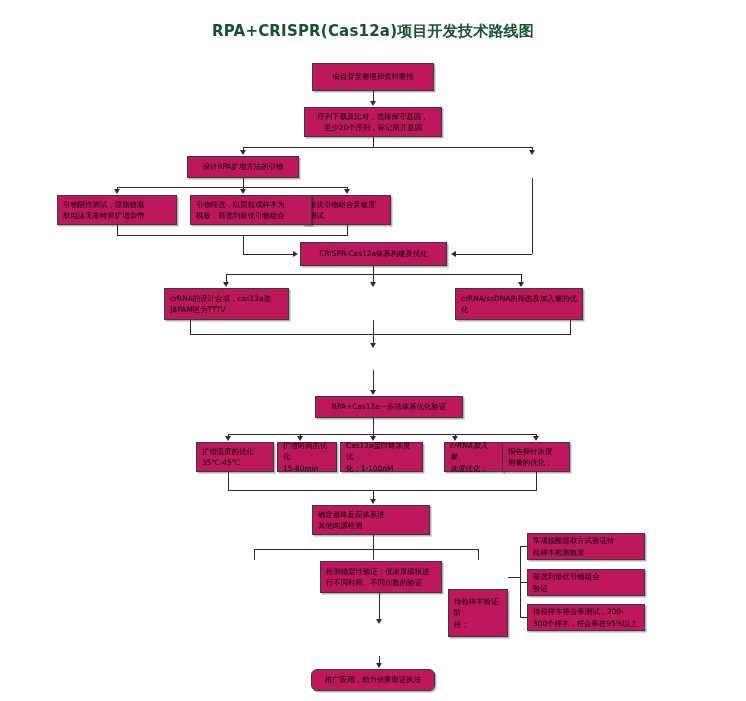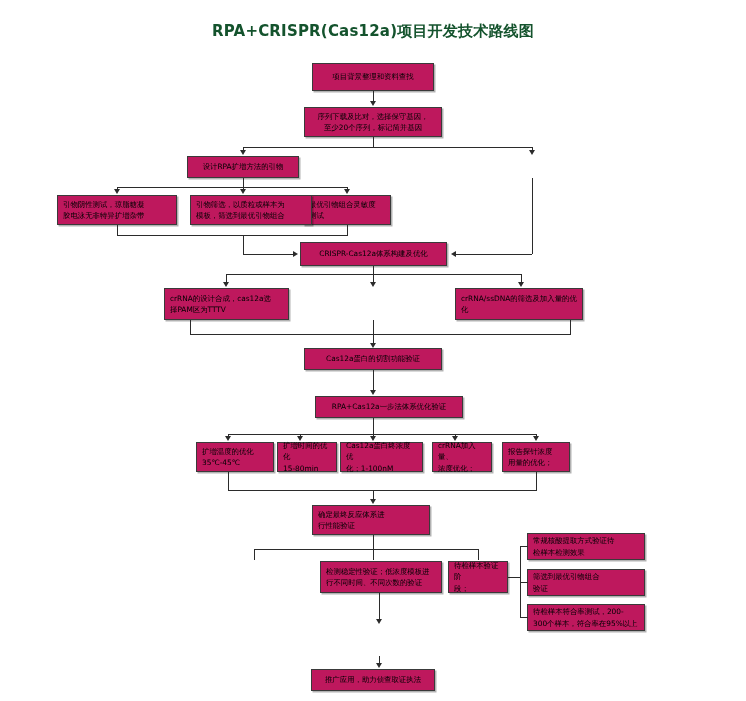--- a/index.html
+++ b/index.html
@@ -116,86 +116,83 @@
     <span class="txt">crRNA的设计合成，cas12a选
 择PAM区为TTTV</span>
     </div>
 
 
   <div class="node left" style="left:455px;top:288px;width:128px;height:32px;">
     <span class="txt">crRNA/ssDNA的筛选及加入量的优
 化</span>
     </div>
 
-  <div class="node center" style="left:304px;top:348px;width:138px;height:22px;">
-    <span class="txt">Cas12a蛋白的切割功能验证</span>
-    </div>
 
   <div class="node center" style="left:299px;top:396px;width:148px;height:22px;margin-left:16px;">
     <span class="txt">RPA+Cas12a一步法体系优化验证</span>
     </div>
 
   <div class="node left" style="left:196px;top:442px;width:78px;height:30px;">
     <span class="txt">扩增温度的优化
 35℃-45℃</span>
     </div>
 
   <div class="node left" style="left:277px;top:442px;width:60px;height:30px;">
     <span class="txt">扩增时间的优化
 15-80min</span>
     </div>
 
   <div class="node left" style="left:340px;top:442px;width:83px;height:30px;">
     <span class="txt">Cas12a蛋白终浓度优
 化；1-100nM</span>
     </div>
 
-  <div class="node left" style="left:432px;top:442px;width:60px;height:30px;">
+  <div class="node left" style="left:444px;top:442px;width:60px;height:30px;font-style:italic;">
     <span class="txt">crRNA加入量、
 浓度优化；</span>
     </div>
 
   <div class="node left" style="left:502px;top:442px;width:68px;height:30px;">
     <span class="txt">报告探针浓度
 用量的优化；</span>
     </div>
 
   <div class="node left" style="left:312px;top:505px;width:118px;height:30px;">
     <span class="txt">确定最终反应体系进
-行性能验证</span>
+其他肉源检测</span>
     </div>
 
 
   <div class="node left" style="left:320px;top:561px;width:122px;height:32px;">
     <span class="txt">检测稳定性验证；低浓度模板进
 行不同时间、不同次数的验证</span>
     </div>
 
-  <div class="node left" style="left:448px;top:561px;width:60px;height:32px;">
+  <div class="node left" style="left:448px;top:589px;width:60px;height:48px;">
     <span class="txt">待检样本验证阶
 段；</span>
     </div>
 
   <div class="node left" style="left:527px;top:533px;width:118px;height:27px;">
     <span class="txt">常规核酸提取方式验证待
 检样本检测效果</span>
     </div>
 
   <div class="node left" style="left:527px;top:569px;width:118px;height:27px;">
     <span class="txt">筛选到最优引物组合
 验证</span>
     </div>
 
   <div class="node left" style="left:527px;top:604px;width:118px;height:27px;">
     <span class="txt">待检样本符合率测试，200-
 300个样本，符合率在95%以上</span>
     </div>
 
 
-  <div class="node center" style="left:311px;top:669px;width:124px;height:22px;">
+  <div class="node center" style="left:311px;top:669px;width:124px;height:22px;border-radius:6px;">
     <span class="txt">推广应用，助力侦查取证执法</span>
     </div>
 
   <div class="ln v" style="left:373px;top:91px;height:11px;"></div>
   <div class="arrow" style="left:369.5px;top:101px;"></div>
 
   <div class="ln v" style="left:373px;top:137px;height:10px;"></div>
   <div class="ln h" style="left:243px;top:147px;width:290px;"></div>
 
   <div class="ln v" style="left:243px;top:147px;height:4px;"></div>

